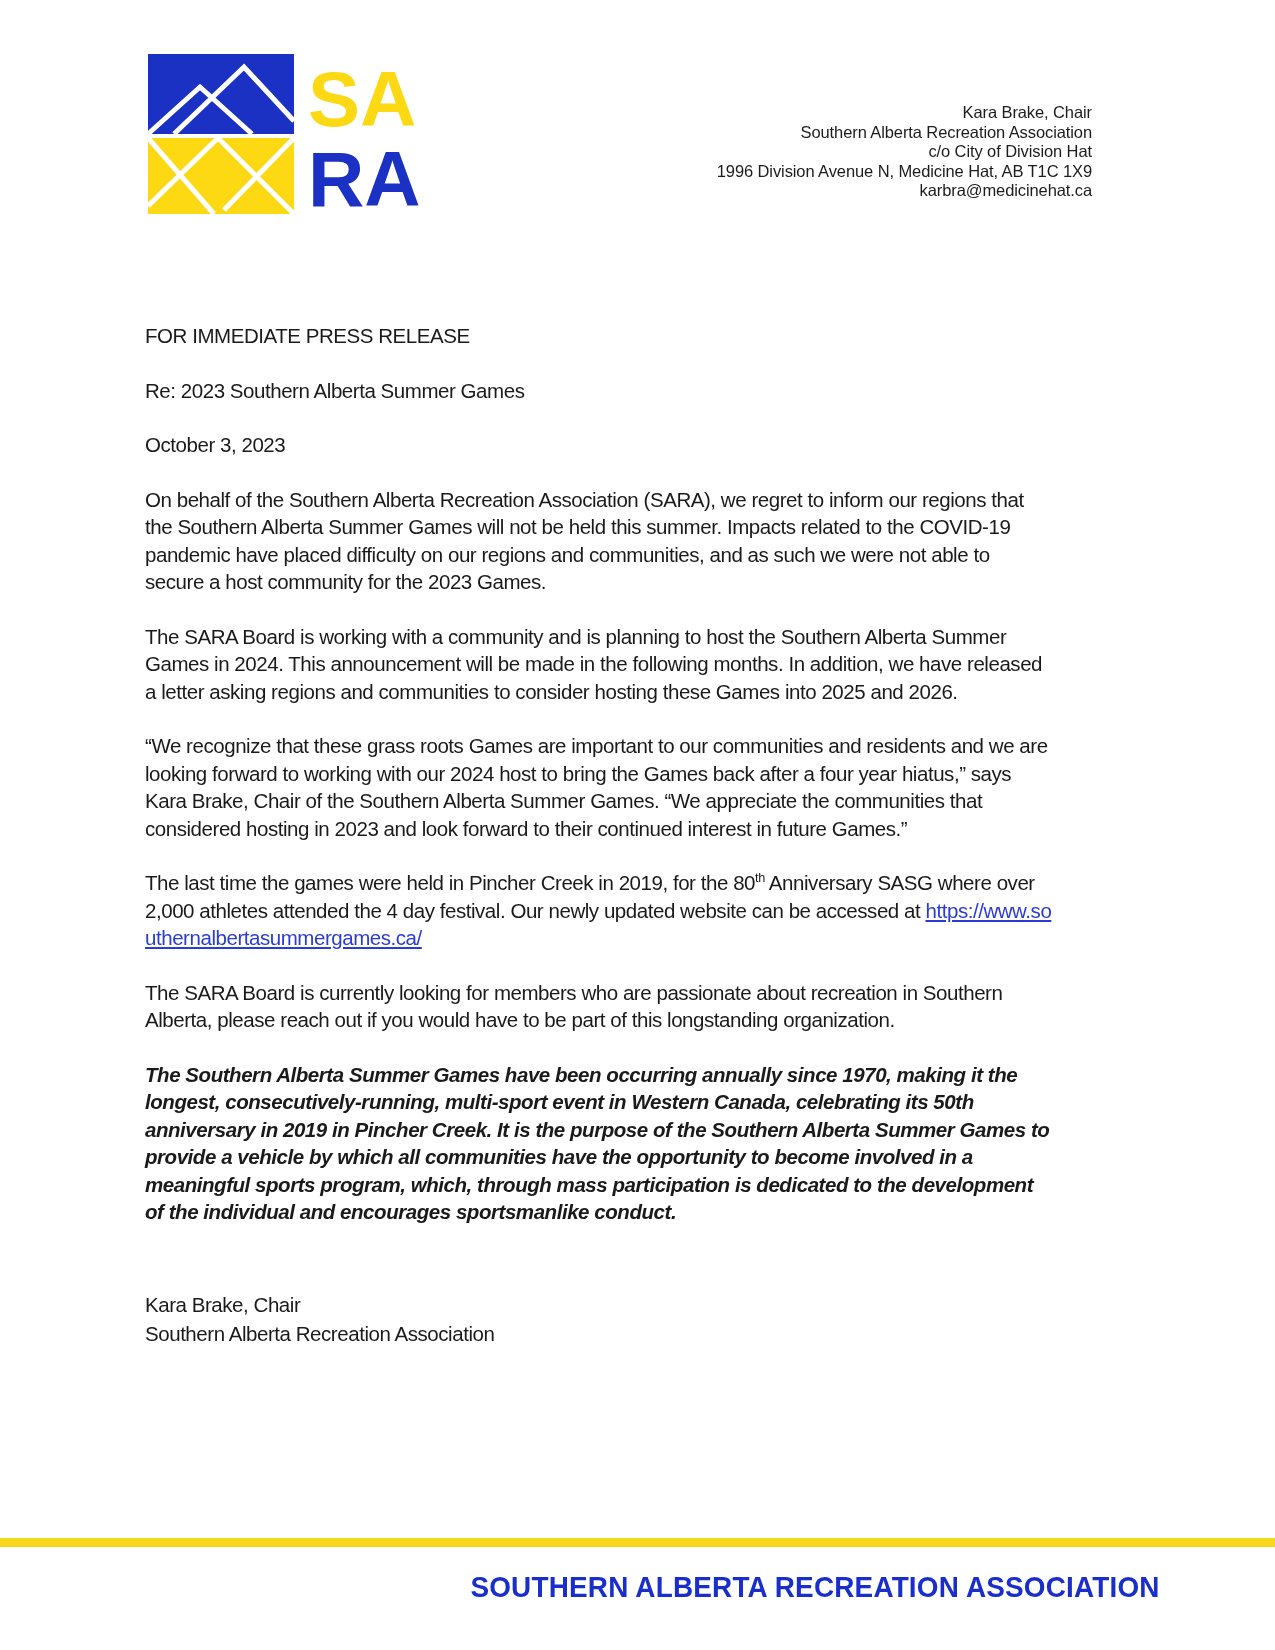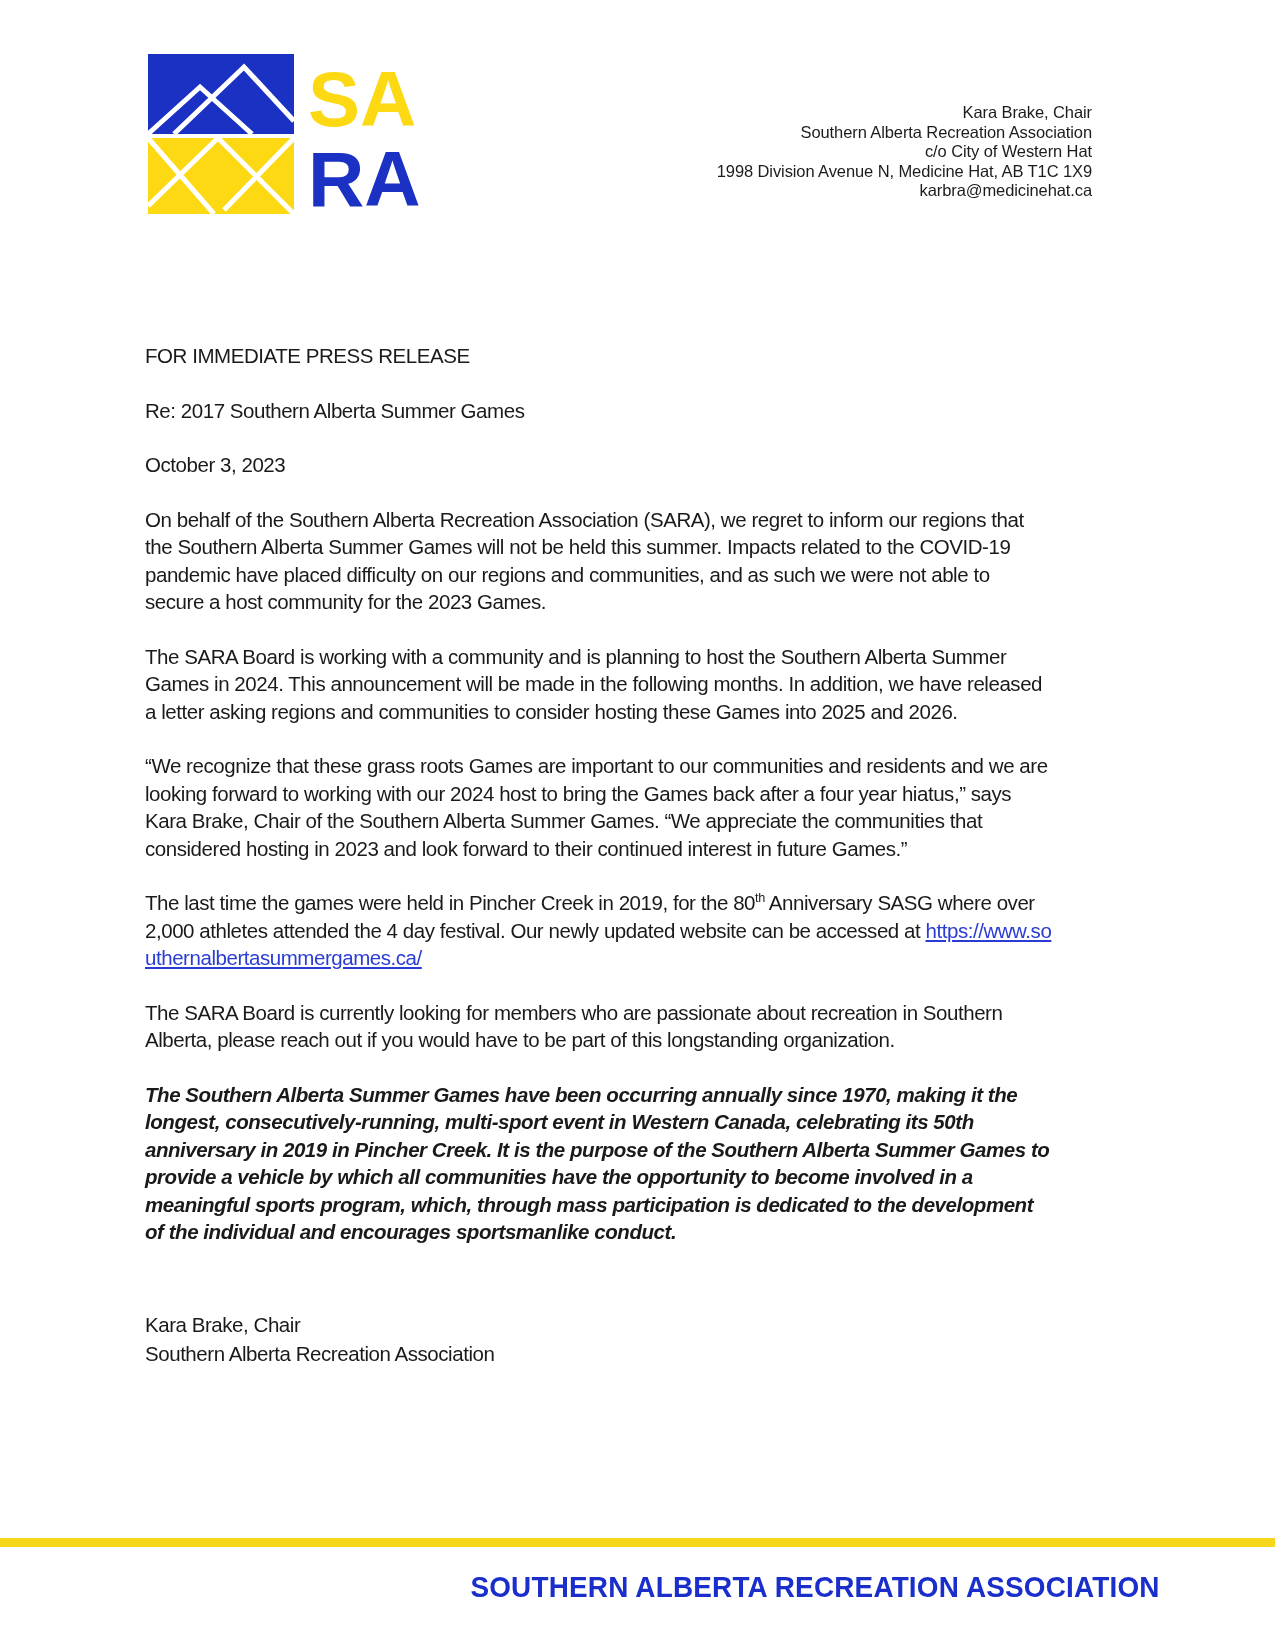--- a/index.html
+++ b/index.html
@@ -52,21 +52,20 @@
     letter-spacing: -0.1px;
   }
   .addr-line { display: block; white-space: nowrap; }
 
   
   .letter {
     position: absolute;
     left: 145px;
     top: 322px;
     width: 908px;
-    margin-top: 20px;
   }
   .letter p {
     margin: 0 0 27px 0;
     font-family: "Liberation Sans", sans-serif;
     font-size: 20.5px;
     line-height: 27.5px;
     color: #1a1a1a;
     letter-spacing: -0.45px;
     font-stretch: condensed;
   }
@@ -139,32 +138,32 @@
         <polyline points="146,84 76,156" fill="none" stroke="#ffffff" stroke-width="5"></polyline>
 
         <text x="160" y="72" font-family="Liberation Sans, sans-serif" font-size="78" font-weight="bold" fill="#fcd913">SA</text>
         <text x="160" y="152" font-family="Liberation Sans, sans-serif" font-size="78" font-weight="bold" fill="#1b31c4">RA</text>
       </svg>
     </div>
 
     <div class="addr-block">
       <span class="addr-line">Kara Brake, Chair</span>
       <span class="addr-line">Southern Alberta Recreation Association</span>
-      <span class="addr-line">c/o City of Western Hat</span>
-      <span class="addr-line">1998 Division Avenue N, Medicine Hat, AB T1C 1X9</span>
+      <span class="addr-line">c/o City of Division Hat</span>
+      <span class="addr-line">1996 Division Avenue N, Medicine Hat, AB T1C 1X9</span>
       <span class="addr-line">karbra@medicinehat.ca</span>
     </div>
 
   </div>
 
   <div class="letter">
 
     <p>FOR IMMEDIATE PRESS RELEASE</p>
 
-    <p>Re: 2017 Southern Alberta Summer Games</p>
+    <p>Re: 2023 Southern Alberta Summer Games</p>
 
     <p>October 3, 2023</p>
 
     <p>On behalf of the Southern Alberta Recreation Association (SARA), we regret to inform our regions that the Southern Alberta Summer Games will not be held this summer. Impacts related to the COVID-19 pandemic have placed difficulty on our regions and communities, and as such we were not able to secure a host community for the 2023 Games.</p>
 
     <p>The SARA Board is working with a community and is planning to host the Southern Alberta Summer Games in 2024. This announcement will be made in the following months. In addition, we have released a letter asking regions and communities to consider hosting these Games into 2025 and 2026.</p>
 
     <p>“We recognize that these grass roots Games are important to our communities and residents and we are looking forward to working with our 2024 host to bring the Games back after a four year hiatus,” says Kara Brake, Chair of the Southern Alberta Summer Games. “We appreciate the communities that considered hosting in 2023 and look forward to their continued interest in future Games.”</p>
 
     <p><span>The last time the games were held in Pincher Creek in 2019, for the 80</span><sup>th</sup><span> Anniversary SASG where over 2,000 athletes attended the 4 day festival. Our newly updated website can be accessed at </span><a class="weblink" href="#">https://www.southernalbertasummergames.ca/</a></p>

